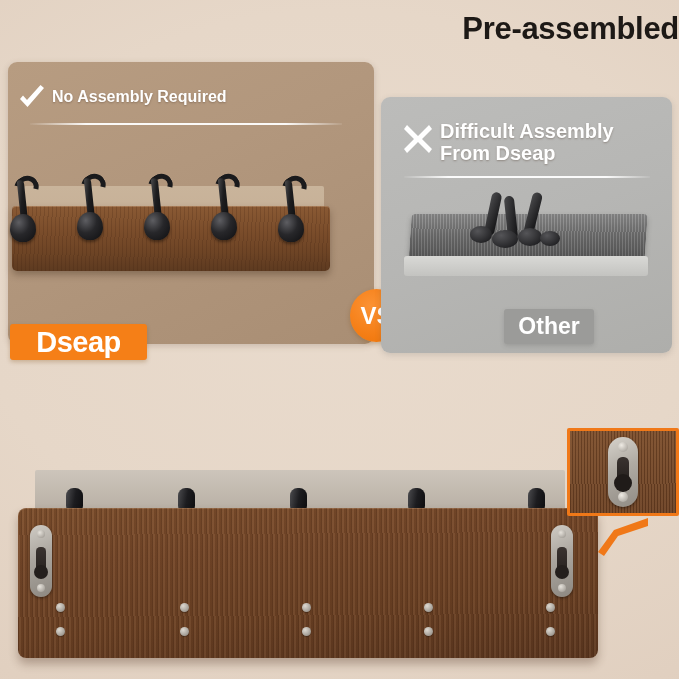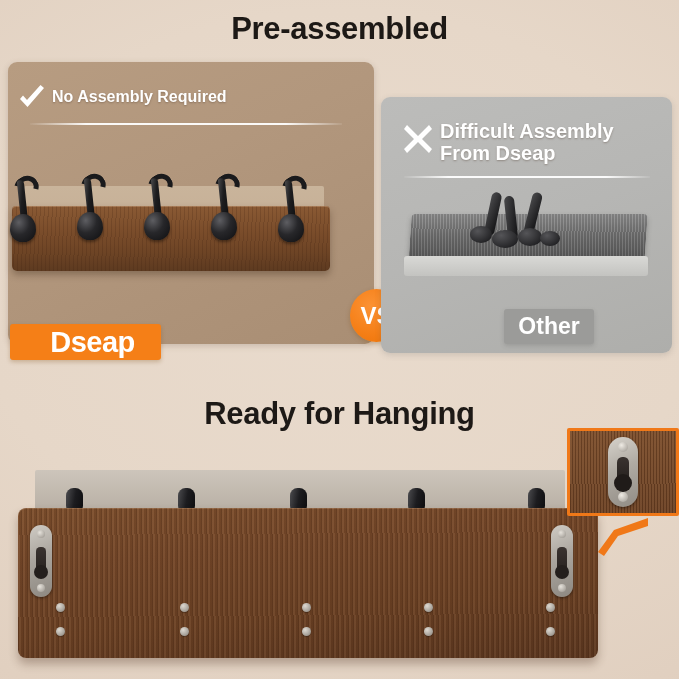--- a/index.html
+++ b/index.html
@@ -15,21 +15,21 @@
     width: 679px;
     height: 679px;
     overflow: hidden;
     background:
       radial-gradient(ellipse 120% 90% at 50% 42%, #e9dbcd 0%, #e6d7c8 45%, #e1d0c0 75%, #dccabb 100%);
   }
   
   .heading {
     position: absolute;
     width: 100%;
-    text-align: center;
+    text-align: right;
     font-weight: bold;
     color: #1d1916;
     letter-spacing: -0.3px;
   }
   #title-top { top: 11px; font-size: 31px; }
   #title-bottom { top: 396px; font-size: 31px; }
 
   
   .panel {
     position: absolute;
@@ -161,21 +161,20 @@
     justify-content: center;
   }
   #badge-brand {
     left: 10px; top: 324px;
     width: 137px; height: 36px;
     background: #f57f17;
     border-radius: 3px;
     font-size: 29px;
     letter-spacing: -0.5px;
     box-shadow: 0 2px 4px rgba(120,70,10,0.28);
-    padding-left: 14px;
   }
   #badge-other {
     left: 504px; top: 309px;
     width: 90px; height: 35px;
     background: #9b9b99;
     border-radius: 3px;
     font-size: 23px;
     box-shadow: 0 2px 4px rgba(90,90,90,0.25);
   }
   #badge-vs {
@@ -346,21 +345,20 @@
     <div class="loose-hook" style="left:110px;top:10px; transform:rotate(-6deg);"></div>
     <div class="loose-hook" style="left:132px;top:6px;  transform:rotate(14deg);"></div>
     <div class="loose-blob" style="left:74px; top:40px; width:22px;height:17px;"></div>
     <div class="loose-blob" style="left:96px; top:44px; width:26px;height:18px;"></div>
     <div class="loose-blob" style="left:122px;top:42px; width:24px;height:18px;"></div>
     <div class="loose-blob" style="left:144px;top:45px; width:20px;height:15px;"></div>
   </div>
 
   <div class="badge" id="badge-other">Other</div>
 
-  <div class="heading" id="title-bottom">Ready for Hanging</div>
 
   <div class="photo" id="photo-back">
     <div class="back-wall"></div>
     <div class="back-hook" style="left:66px;"></div>
     <div class="back-hook" style="left:178px;"></div>
     <div class="back-hook" style="left:290px;"></div>
     <div class="back-hook" style="left:408px;"></div>
     <div class="back-hook" style="left:528px;"></div>
 
     <div class="back-board"></div>

